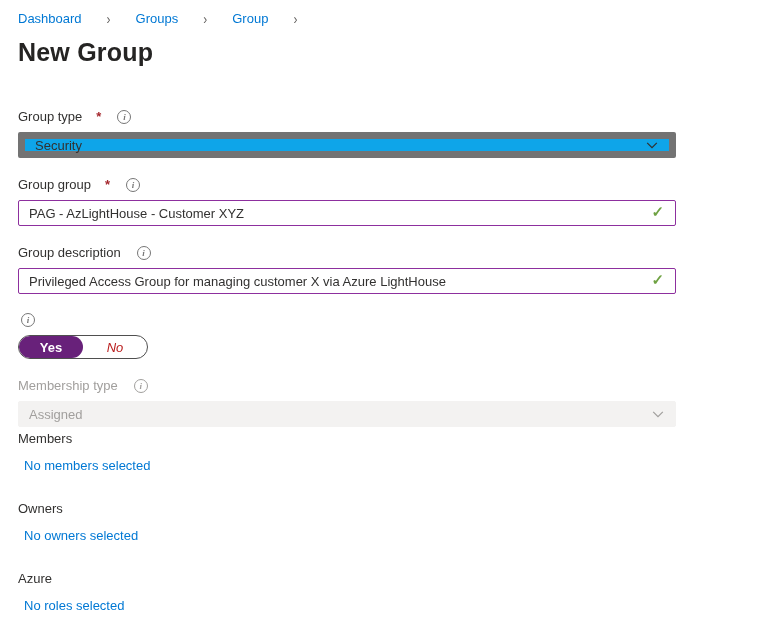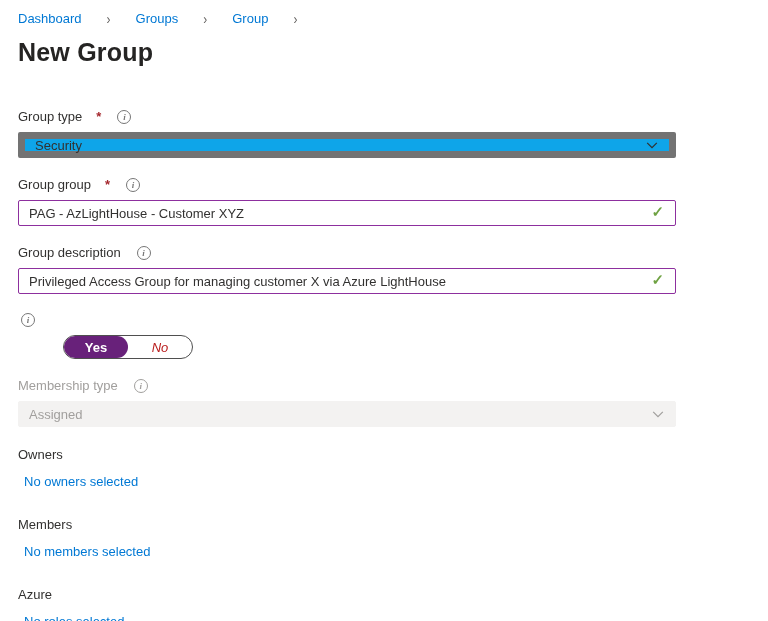--- a/index.html
+++ b/index.html
@@ -62,39 +62,39 @@
     font-family: "Liberation Sans", sans-serif; outline: none;
   }
   .valid-check {
     position: absolute; right: 12px; top: 50%; transform: translateY(-54%);
     color: #6fa243; font-size: 15px; font-weight: bold; pointer-events: none;
   }
 
   
   .toggle {
     width: 130px; height: 24px; border: 1px solid #4f4f4f; border-radius: 12px;
-    display: flex; align-items: stretch; overflow: hidden; background: #fff; cursor: pointer; margin-left: 45px;
+    display: flex; align-items: stretch; overflow: hidden; background: #fff; cursor: pointer;
   }
   .toggle-opt {
     flex: 1; display: flex; align-items: center; justify-content: center;
     font-size: 13px; border-radius: 12px;
   }
   .toggle-opt.on { background: #68217a; color: #ffffff; font-weight: bold; }
   .toggle-opt.off { color: #b91c1c; font-style: italic; }
 
   
   .link-field { margin-bottom: 27px; }
   .link-field .section-label { font-size: 13px; color: #323130; margin-bottom: 10px; }
   .picker-link {
     display: inline-block; margin-left: 6px; font-size: 13px;
     color: #0078d4; text-decoration: none; cursor: pointer;
   }
 
   .chevron-icon { flex: 0 0 auto; display: inline-flex; }
-  .gap-sm { margin-bottom: 20px; }
+  .gap-sm { margin-bottom: 4px; }
 </style>
 </head>
 <body>
 
 <div class="page">
 
   <div class="breadcrumb">
     <a class="crumb-link">Dashboard</a>
     <span class="crumb-sep">›</span>
     <a class="crumb-link">Groups</a>
@@ -169,27 +169,27 @@
           <span class="chevron-icon">
             <svg width="14" height="14" viewBox="0 0 16 16">
                 <path d="M2.5 5.5 L8 11 L13.5 5.5" fill="none" stroke="#a19f9d" stroke-width="1.4"></path>
               </svg>
           </span>
         </div>
       </div>
     </div>
 
     <div class="link-field">
-      <div class="section-label">Owners</div>
-      <a class="picker-link">No owners selected</a>
+      <div class="section-label">Members</div>
+      <a class="picker-link">No members selected</a>
     </div>
 
     <div class="link-field">
-      <div class="section-label">Members</div>
-      <a class="picker-link">No members selected</a>
+      <div class="section-label">Owners</div>
+      <a class="picker-link">No owners selected</a>
     </div>
 
     <div class="link-field">
       <div class="section-label">Azure</div>
       <a class="picker-link">No roles selected</a>
     </div>
 
   </div>
 </div>
 

